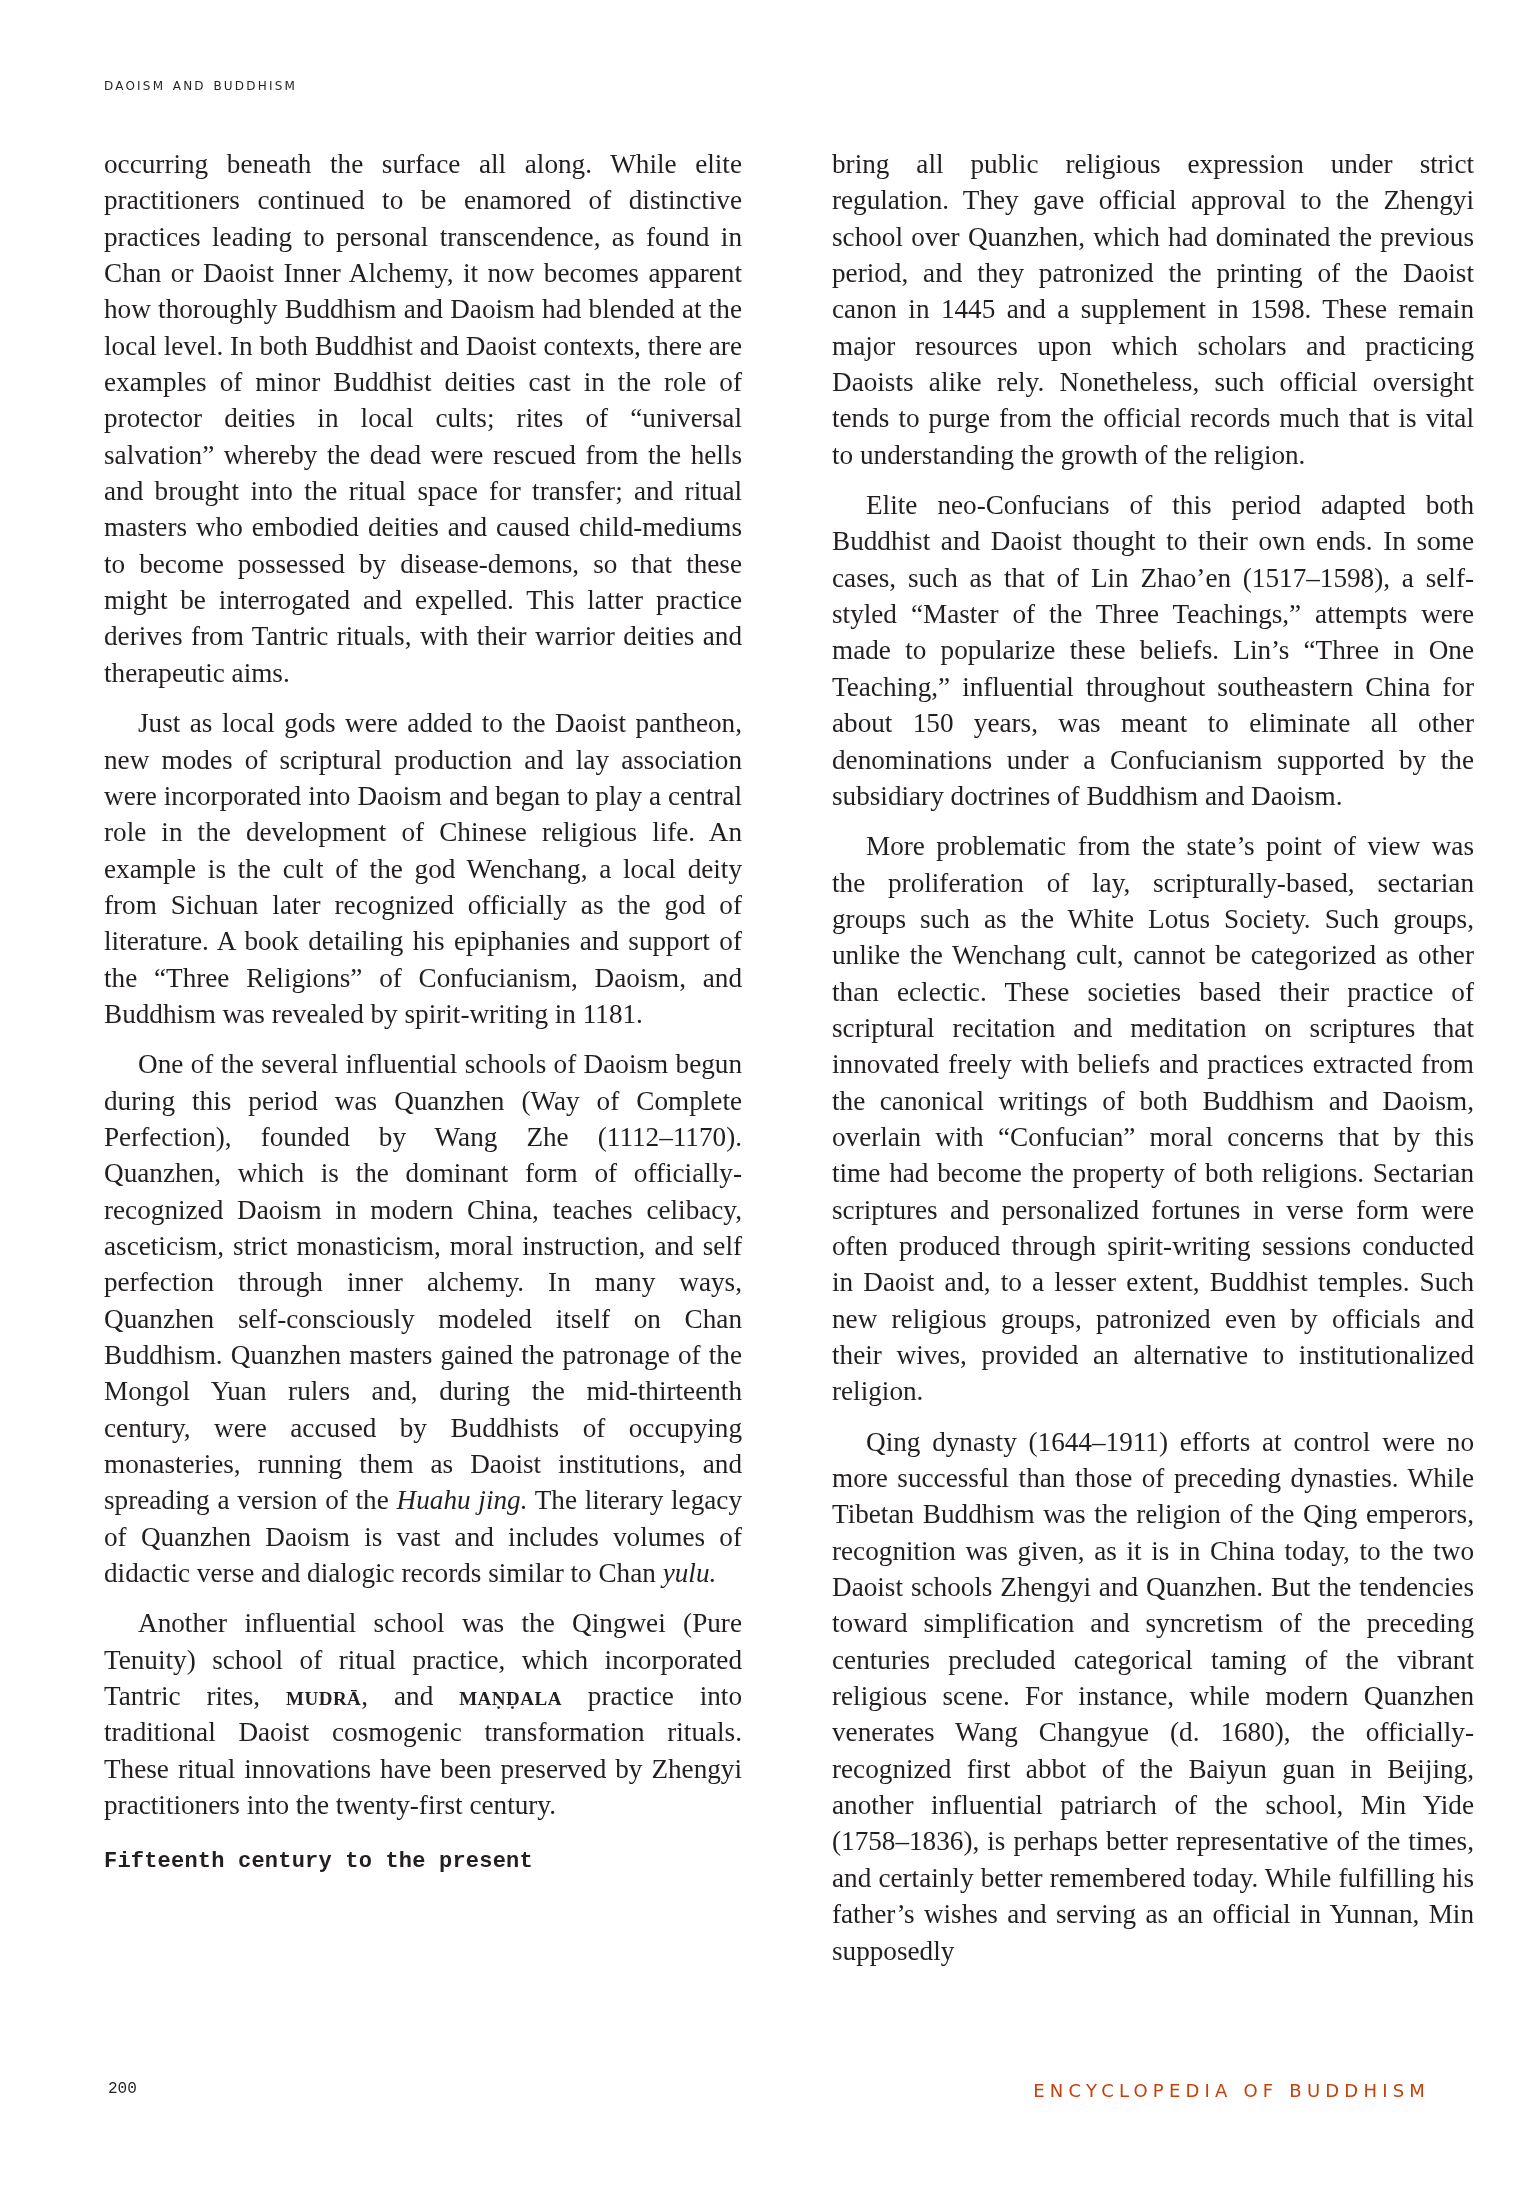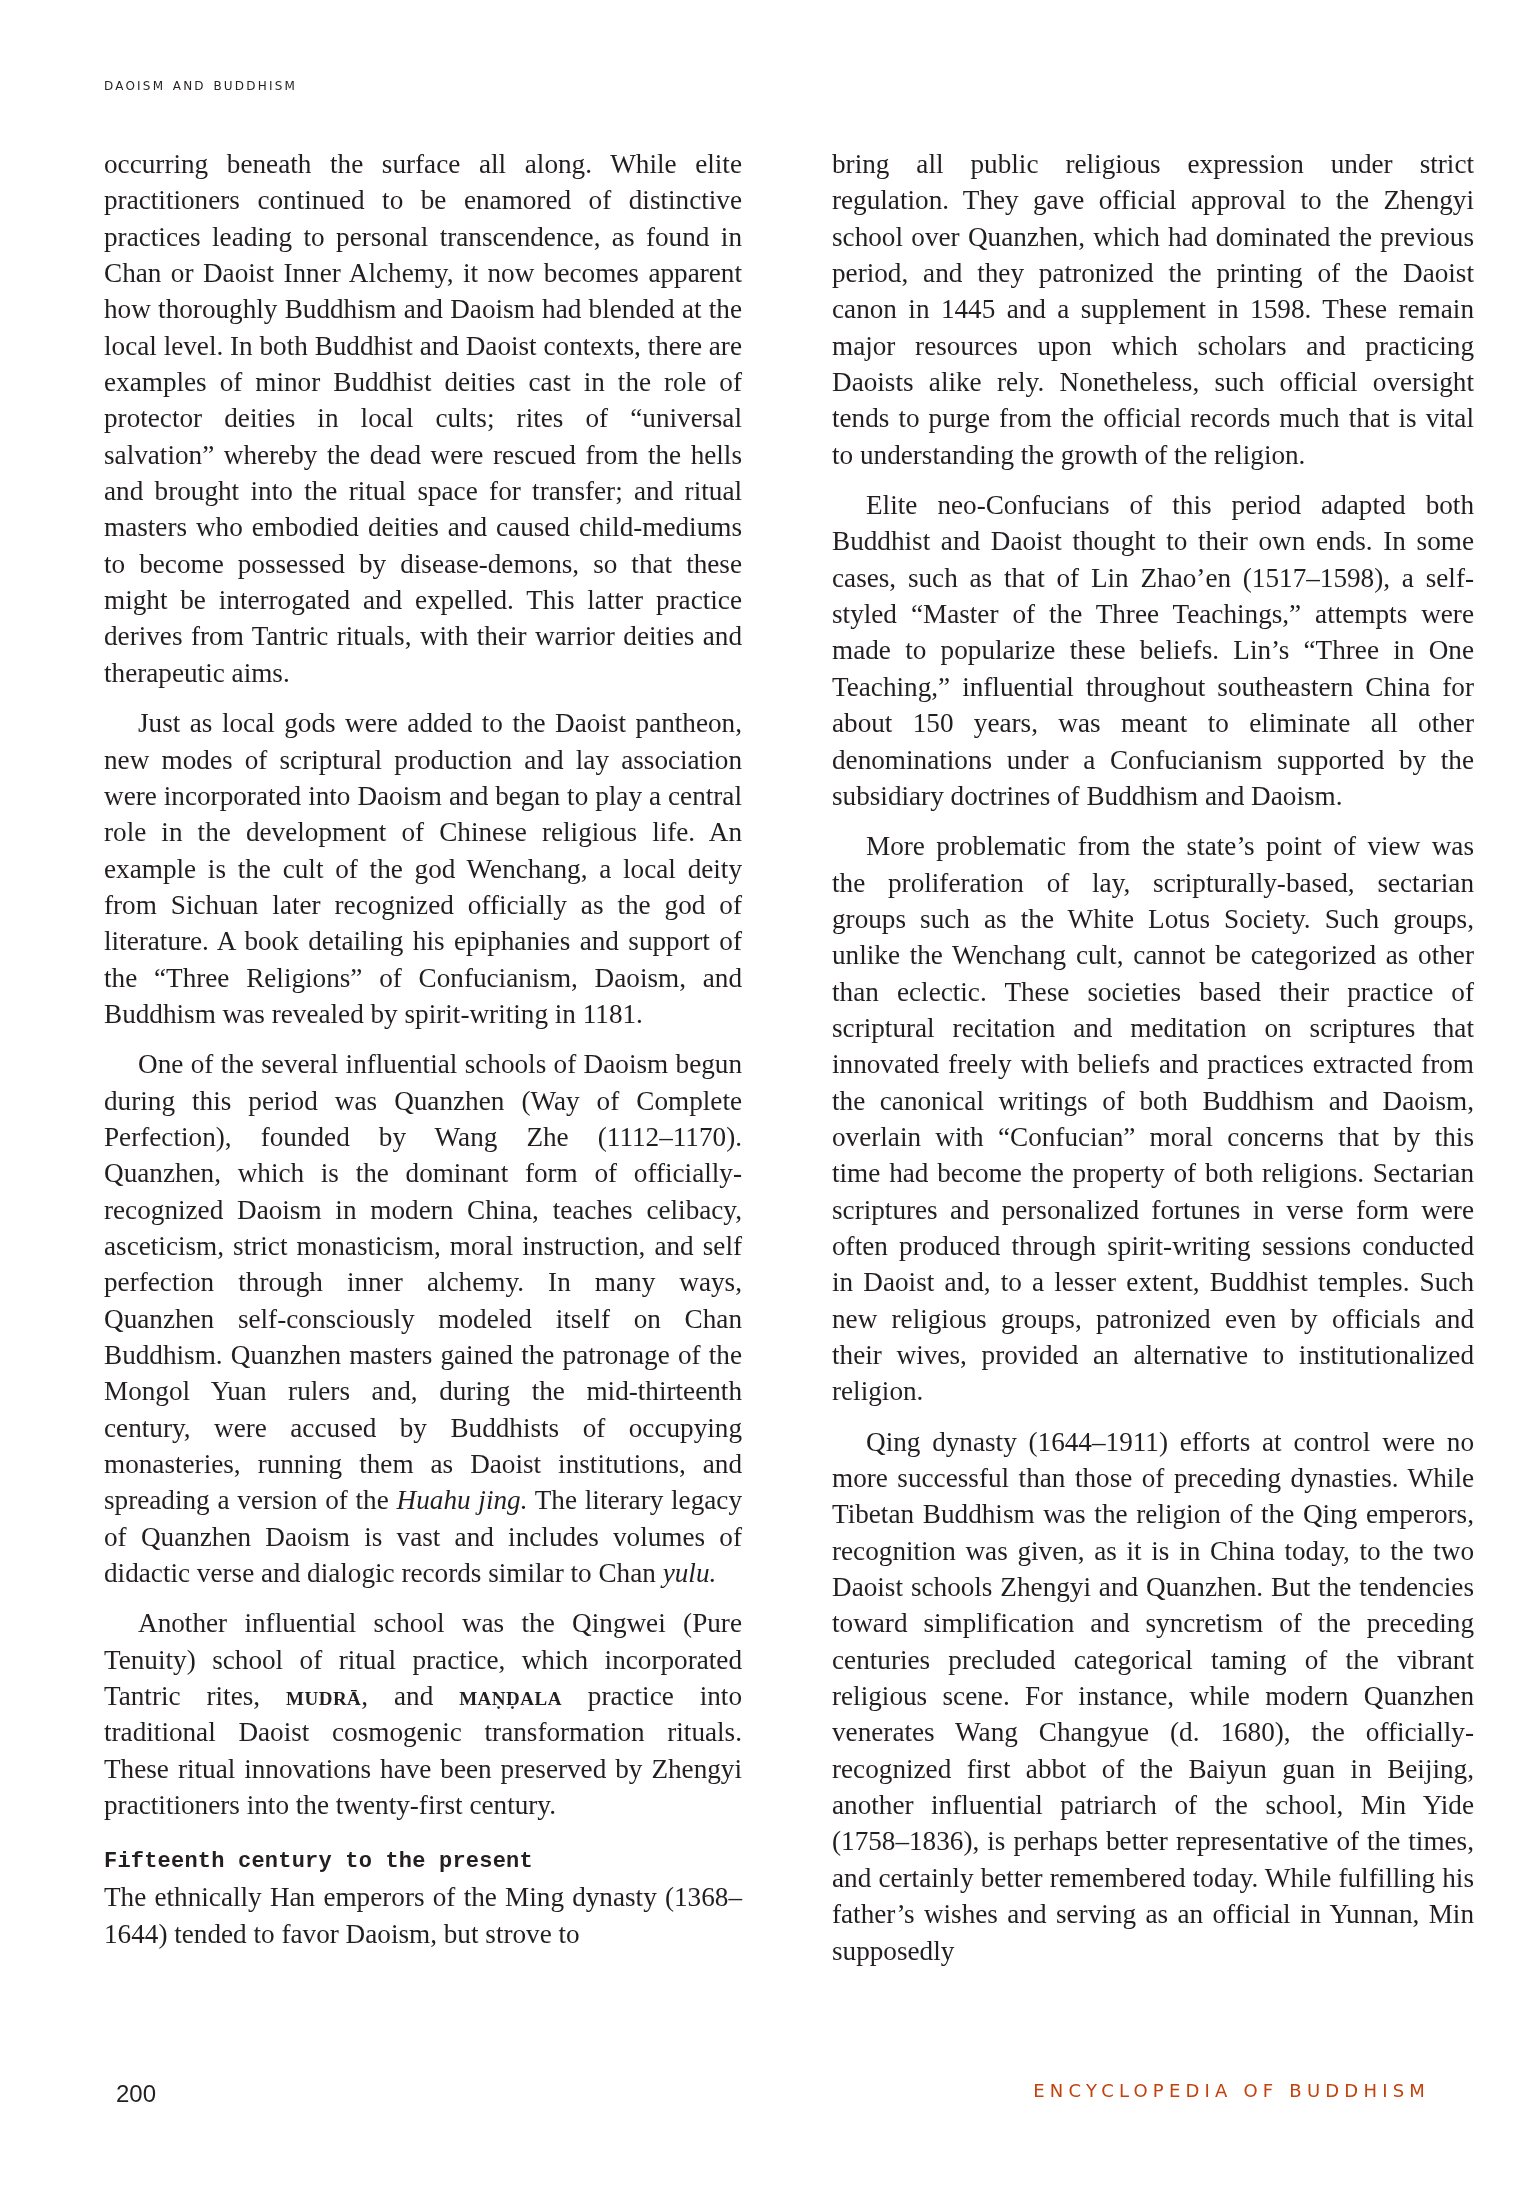--- a/index.html
+++ b/index.html
@@ -20,41 +20,40 @@
   .col p.indent { text-indent: 34px; }
   .col p.cont { text-indent: 0; }
   .col p.last-tight { margin-bottom: 0; }
   .smallcap { font-variant: small-caps; text-transform: lowercase; letter-spacing: 0.5px; font-weight: bold; }
   em { }
   .section-heading {
     font-family: Liberation Mono, monospace; font-weight: bold; font-size: 22px;
     line-height: 30px; margin: 24px 0 2px 0; letter-spacing: 0.2px; color: #231f20;
   }
   .folio {
-    position: absolute; left: 116px; top: 2080px;
-    font-family: Liberation Sans, sans-serif; font-size: 24px; color: #231f20;
+    position: absolute; left: 108px; top: 2080px;
+    font-family: Liberation Mono, monospace; font-size: 16px; color: #231f20;
   }
   .running-foot {
     position: absolute; right: 92px; top: 2080px;
     font-family: "DejaVu Sans", sans-serif; font-size: 18px; letter-spacing: 5.2px;
     text-transform: uppercase; color: #c2410c;
   }
 </style>
 </head>
 <body>
 
 <div class="running-head">Daoism and Buddhism</div>
 
 <div class="col left">
   <p class="cont">occurring beneath the surface all along. While elite practitioners continued to be enamored of distinctive practices leading to personal transcendence, as found in Chan or Daoist Inner Alchemy, it now becomes apparent how thoroughly Buddhism and Daoism had blended at the local level. In both Buddhist and Daoist contexts, there are examples of minor Buddhist deities cast in the role of protector deities in local cults; rites of “universal salvation” whereby the dead were rescued from the hells and brought into the ritual space for transfer; and ritual masters who embodied deities and caused child-mediums to become possessed by disease-demons, so that these might be interrogated and expelled. This latter practice derives from Tantric rituals, with their warrior deities and therapeutic aims.</p>
   <p class="indent">Just as local gods were added to the Daoist pantheon, new modes of scriptural production and lay association were incorporated into Daoism and began to play a central role in the development of Chinese religious life. An example is the cult of the god Wenchang, a local deity from Sichuan later recognized officially as the god of literature. A book detailing his epiphanies and support of the “Three Religions” of Confucianism, Daoism, and Buddhism was revealed by spirit-writing in 1181.</p>
   <p class="indent"><span>One of the several influential schools of Daoism begun during this period was Quanzhen (Way of Complete Perfection), founded by Wang Zhe (1112–1170). Quanzhen, which is the dominant form of officially-recognized Daoism in modern China, teaches celibacy, asceticism, strict monasticism, moral instruction, and self perfection through inner alchemy. In many ways, Quanzhen self-consciously modeled itself on Chan Buddhism. Quanzhen masters gained the patronage of the Mongol Yuan rulers and, during the mid-thirteenth century, were accused by Buddhists of occupying monasteries, running them as Daoist institutions, and spreading a version of the </span><em>Huahu jing.</em><span> The literary legacy of Quanzhen Daoism is vast and includes volumes of didactic verse and dialogic records similar to Chan </span><em>yulu.</em></p>
   <p class="indent"><span>Another influential school was the Qingwei (Pure Tenuity) school of ritual practice, which incorporated Tantric rites, </span><span class="smallcap">mudrā</span><span>, and </span><span class="smallcap">maṇḍala</span><span> practice into traditional Daoist cosmogenic transformation rituals. These ritual innovations have been preserved by Zhengyi practitioners into the twenty-first century.</span></p>
   <div class="section-heading">Fifteenth century to the present</div>
-  <p class="cont last-tight">The ethnically Han emperors of the Ming dynasty (1368–1644) tended to favor Daoism, but strove to</p>
 </div>
 
 <div class="col right">
   <p class="cont">bring all public religious expression under strict regulation. They gave official approval to the Zhengyi school over Quanzhen, which had dominated the previous period, and they patronized the printing of the Daoist canon in 1445 and a supplement in 1598. These remain major resources upon which scholars and practicing Daoists alike rely. Nonetheless, such official oversight tends to purge from the official records much that is vital to understanding the growth of the religion.</p>
   <p class="indent">Elite neo-Confucians of this period adapted both Buddhist and Daoist thought to their own ends. In some cases, such as that of Lin Zhao’en (1517–1598), a self-styled “Master of the Three Teachings,” attempts were made to popularize these beliefs. Lin’s “Three in One Teaching,” influential throughout southeastern China for about 150 years, was meant to eliminate all other denominations under a Confucianism supported by the subsidiary doctrines of Buddhism and Daoism.</p>
   <p class="indent">More problematic from the state’s point of view was the proliferation of lay, scripturally-based, sectarian groups such as the White Lotus Society. Such groups, unlike the Wenchang cult, cannot be categorized as other than eclectic. These societies based their practice of scriptural recitation and meditation on scriptures that innovated freely with beliefs and practices extracted from the canonical writings of both Buddhism and Daoism, overlain with “Confucian” moral concerns that by this time had become the property of both religions. Sectarian scriptures and personalized fortunes in verse form were often produced through spirit-writing sessions conducted in Daoist and, to a lesser extent, Buddhist temples. Such new religious groups, patronized even by officials and their wives, provided an alternative to institutionalized religion.</p>
   <p class="indent last-tight">Qing dynasty (1644–1911) efforts at control were no more successful than those of preceding dynasties. While Tibetan Buddhism was the religion of the Qing emperors, recognition was given, as it is in China today, to the two Daoist schools Zhengyi and Quanzhen. But the tendencies toward simplification and syncretism of the preceding centuries precluded categorical taming of the vibrant religious scene. For instance, while modern Quanzhen venerates Wang Changyue (d. 1680), the officially-recognized first abbot of the Baiyun guan in Beijing, another influential patriarch of the school, Min Yide (1758–1836), is perhaps better representative of the times, and certainly better remembered today. While fulfilling his father’s wishes and serving as an official in Yunnan, Min supposedly</p>
 </div>
 
 <div class="folio">200</div>

